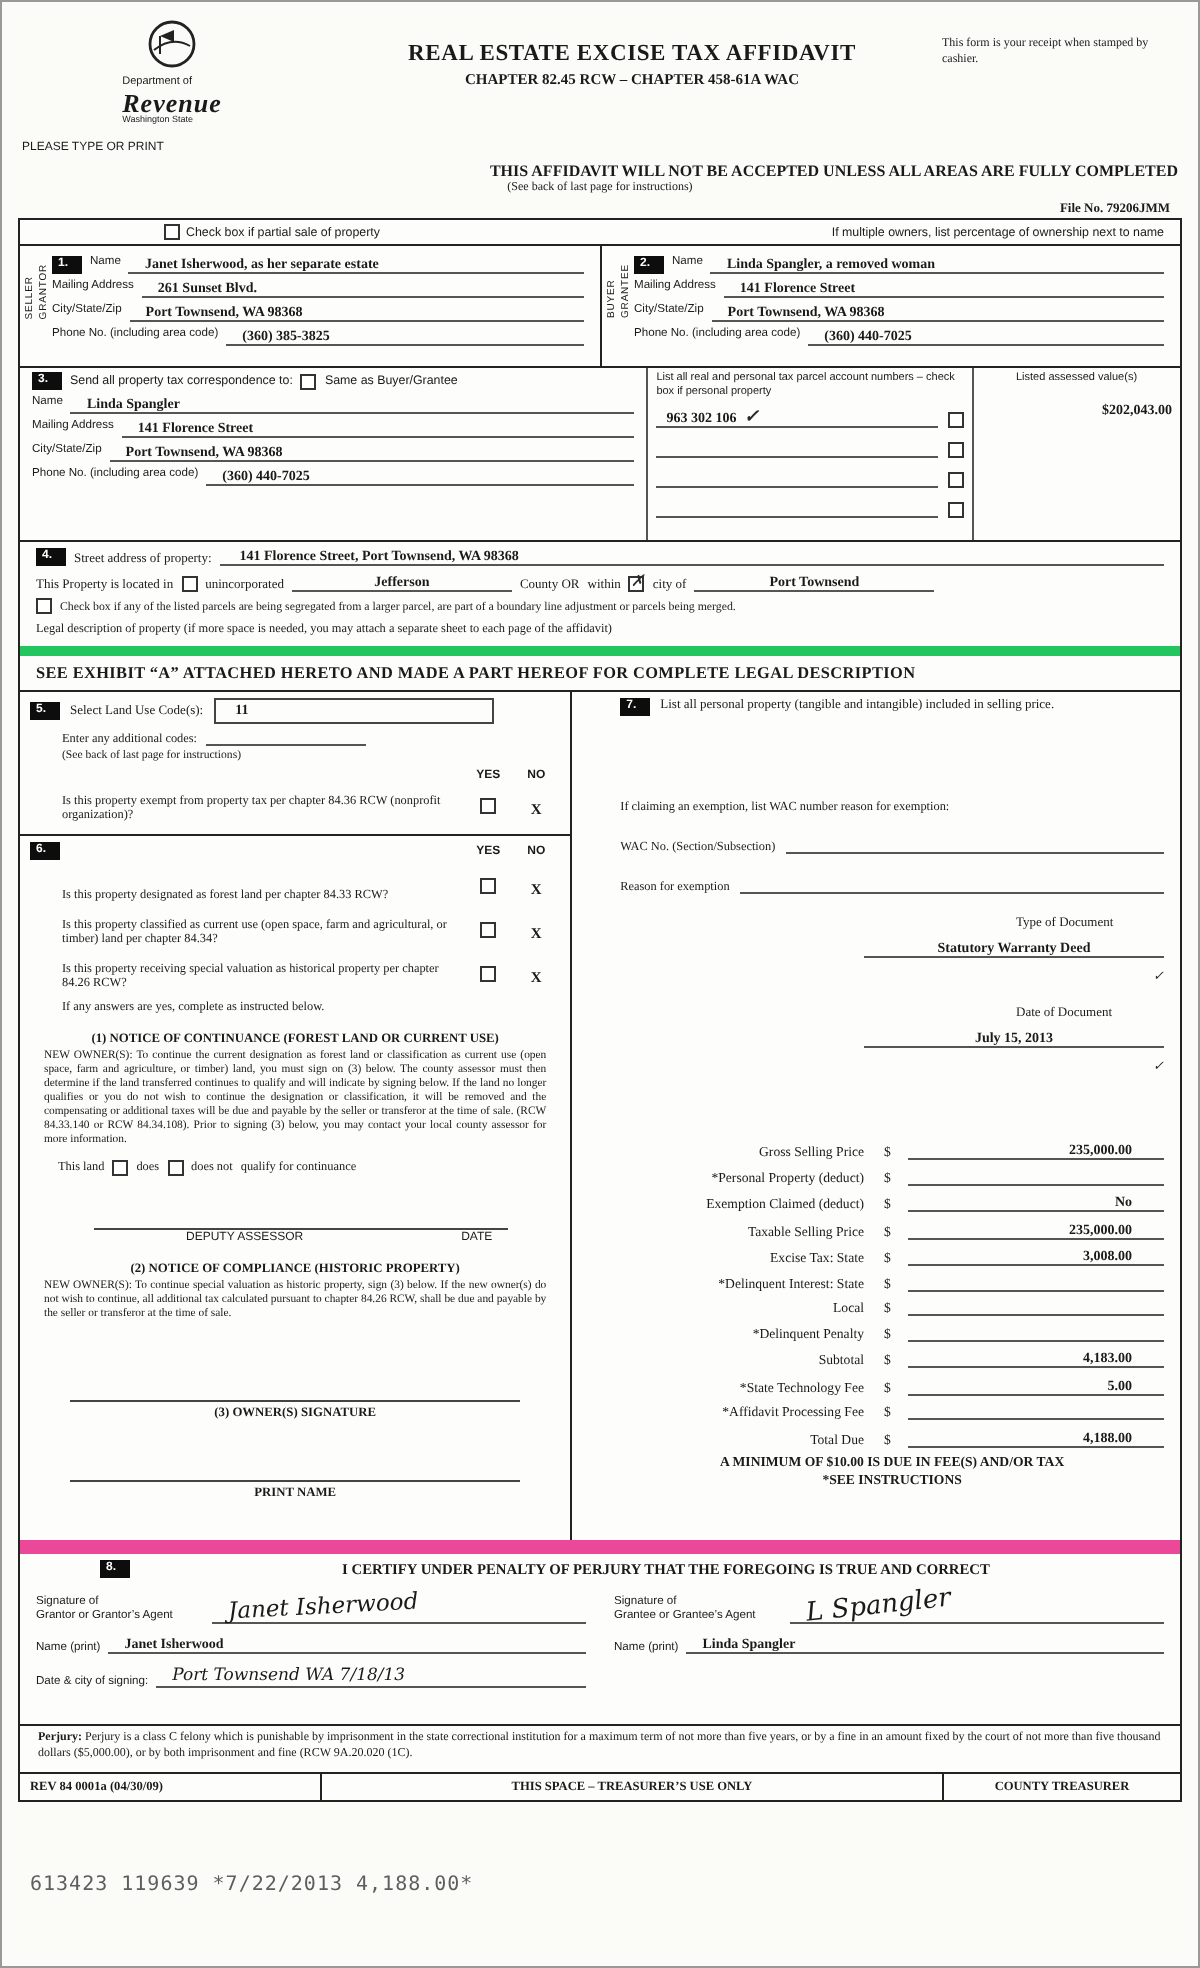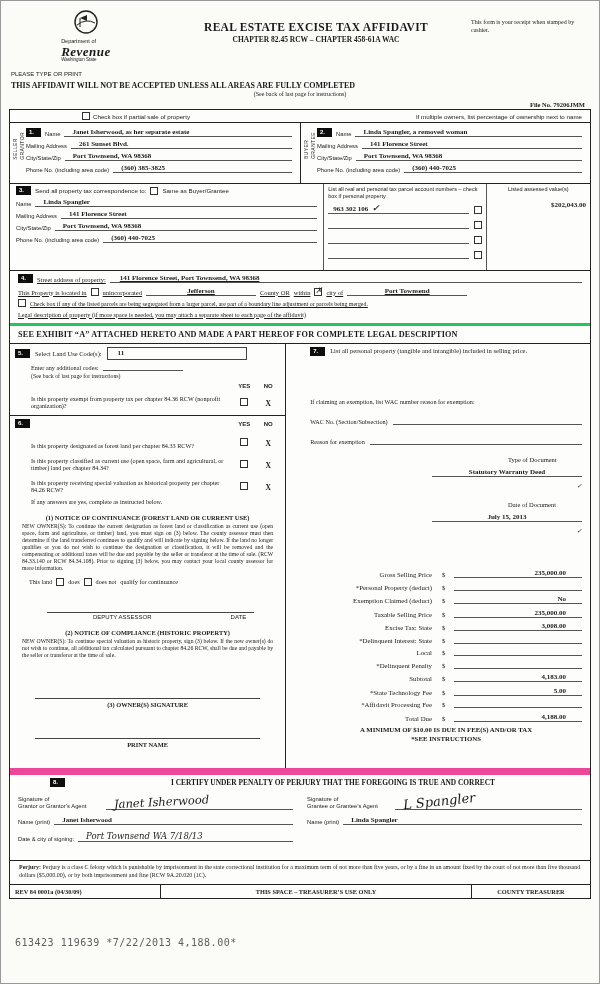--- a/index.html
+++ b/index.html
@@ -12,58 +12,58 @@
   .logo{display:flex;align-items:center;gap:4px;flex-direction:column;}
   .logo-text{line-height:1;}
   .logo-dept{display:block;font-size:5.5px;font-family:"Liberation Sans",sans-serif;}
   .logo-name{display:block;font-size:13px;font-style:italic;font-weight:bold;letter-spacing:.5px;}
   .logo-state{display:block;font-size:4.5px;font-family:"Liberation Sans",sans-serif;}
   .please-type{font-size:6px;font-family:"Liberation Sans",sans-serif;margin-top:9px;}
   .hdr-mid{flex:1;text-align:center;padding-top:12px;}
   .title{font-size:11.5px;font-weight:bold;letter-spacing:.3px;}
   .chapter{font-size:7.5px;font-weight:bold;margin-top:2px;}
   .hdr-right{width:118px;font-size:6px;padding-top:10px;line-height:1.3;}
-  .warning{text-align:left;font-size:8px;font-weight:bold;margin-top:4px;}
+  .warning{text-align:right;font-size:8px;font-weight:bold;margin-top:4px;}
   .seeback{text-align:center;font-size:6px;margin-top:1px;}
   .fileno{text-align:right;font-size:6.5px;font-weight:bold;padding:4px 14px 1px 0;}
   
   .formbox{margin:0 8px;border:1.3px solid #222;background:#fdfdfb;}
   .cb{display:inline-block;width:6px;height:6px;border:1px solid #333;background:#fff;flex:none;vertical-align:baseline;position:relative;}
   .line{border-bottom:1px solid #555;display:inline-block;}
   .badge{display:inline-block;background:#0d0d0d;color:#fff;font-family:"Liberation Sans",sans-serif;font-size:6px;font-weight:bold;line-height:9px;padding:0 3px;min-width:9px;flex:none;}
   .bold{font-weight:bold;}
   .script{font-family:"DejaVu Serif",serif;font-style:italic;color:#2a2a2a;}
   .xmark{position:absolute;left:0px;top:-3px;font-size:8px;font-family:"DejaVu Serif",serif;font-style:italic;}
   
   .rowA{display:flex;justify-content:space-between;align-items:center;font-size:6.2px;font-family:"Liberation Sans",sans-serif;padding:2px 8px 2px 72px;border-bottom:1px solid #222;}
   .rowA-l{display:flex;align-items:center;gap:3px;}
   
   .parties{display:flex;border-bottom:1px solid #222;}
   .party{width:50%;position:relative;padding:2px 8px 4px 16px;min-height:60px;box-sizing:border-box;}
   .party+.party{border-left:1px solid #222;}
   .vlabel{position:absolute;left:2px;top:9px;display:flex;gap:1px;}
   .vlabel span{writing-mode:vertical-rl;transform:rotate(180deg);font-size:5px;font-family:"Liberation Sans",sans-serif;letter-spacing:.4px;line-height:1.2;}
-  .frow{display:flex;align-items:flex-end;gap:4px;margin-top:3px;}
+  .frow{display:flex;gap:4px;margin-top:3px;}
   .flbl{font-size:5.8px;font-family:"Liberation Sans",sans-serif;white-space:nowrap;}
   .fval{flex:1;font-size:7px;font-weight:bold;border-bottom:1px solid #555;padding-left:8px;min-height:8px;}
   
   .sec3{display:flex;border-bottom:1px solid #222;min-height:86px;}
   .sec3-left{width:54%;padding:2px 6px 4px 6px;box-sizing:border-box;}
   .sec3-head{display:flex;align-items:center;gap:4px;font-size:6.2px;font-family:"Liberation Sans",sans-serif;}
   .sec3-mid{width:28%;border-left:1px solid #555;padding:2px 4px;box-sizing:border-box;}
   .parcel-head{font-size:5.5px;font-family:"Liberation Sans",sans-serif;line-height:1.2;}
   .parcel-row{display:flex;align-items:flex-end;margin-top:6px;}
   .parcel-line{flex:1;border-bottom:1px solid #555;font-size:7px;font-weight:bold;padding-left:5px;min-height:8px;}
   .parcel-cb{margin-left:5px;}
   .pcheck{font-size:9px;margin-left:2px;line-height:6px;}
   .sec3-right{width:18%;border-left:1px solid #555;padding:2px 4px;box-sizing:border-box;}
   .assessed-head{font-size:5.5px;font-family:"Liberation Sans",sans-serif;text-align:center;line-height:1.2;}
   .assessed-val{font-size:7px;font-weight:bold;text-align:right;margin-top:8px;}
   
-  .sec4{border-bottom:3px solid #22c55e;padding:3px 8px 2px;text-decoration:underline;}
+  .sec4{border-bottom:5px solid #22c55e;padding:3px 8px 2px;}
   .s4row{display:flex;align-items:flex-end;gap:4px;margin-bottom:3.5px;font-size:6.5px;}
   .s4row .fval{padding-left:10px;}
   .uline-val{border-bottom:1px solid #555;font-weight:bold;font-size:7px;text-align:center;min-height:8px;}
   .seg-text{font-size:5.9px;}
   .legal-text{font-size:6.2px;}
   .exhibit{border-bottom:1px solid #222;font-weight:bold;font-size:8.2px;padding:4px 8px;letter-spacing:.2px;}
   
   .twocol{display:flex;border-bottom:7px solid #ec4899;min-height:420px;gap:16px;}
   .col-left{width:49%;border-right:1px solid #222;box-sizing:border-box;display:flex;flex-direction:column;}
   .col-right{width:51%;box-sizing:border-box;padding:3px 8px 0;display:flex;flex-direction:column;}

